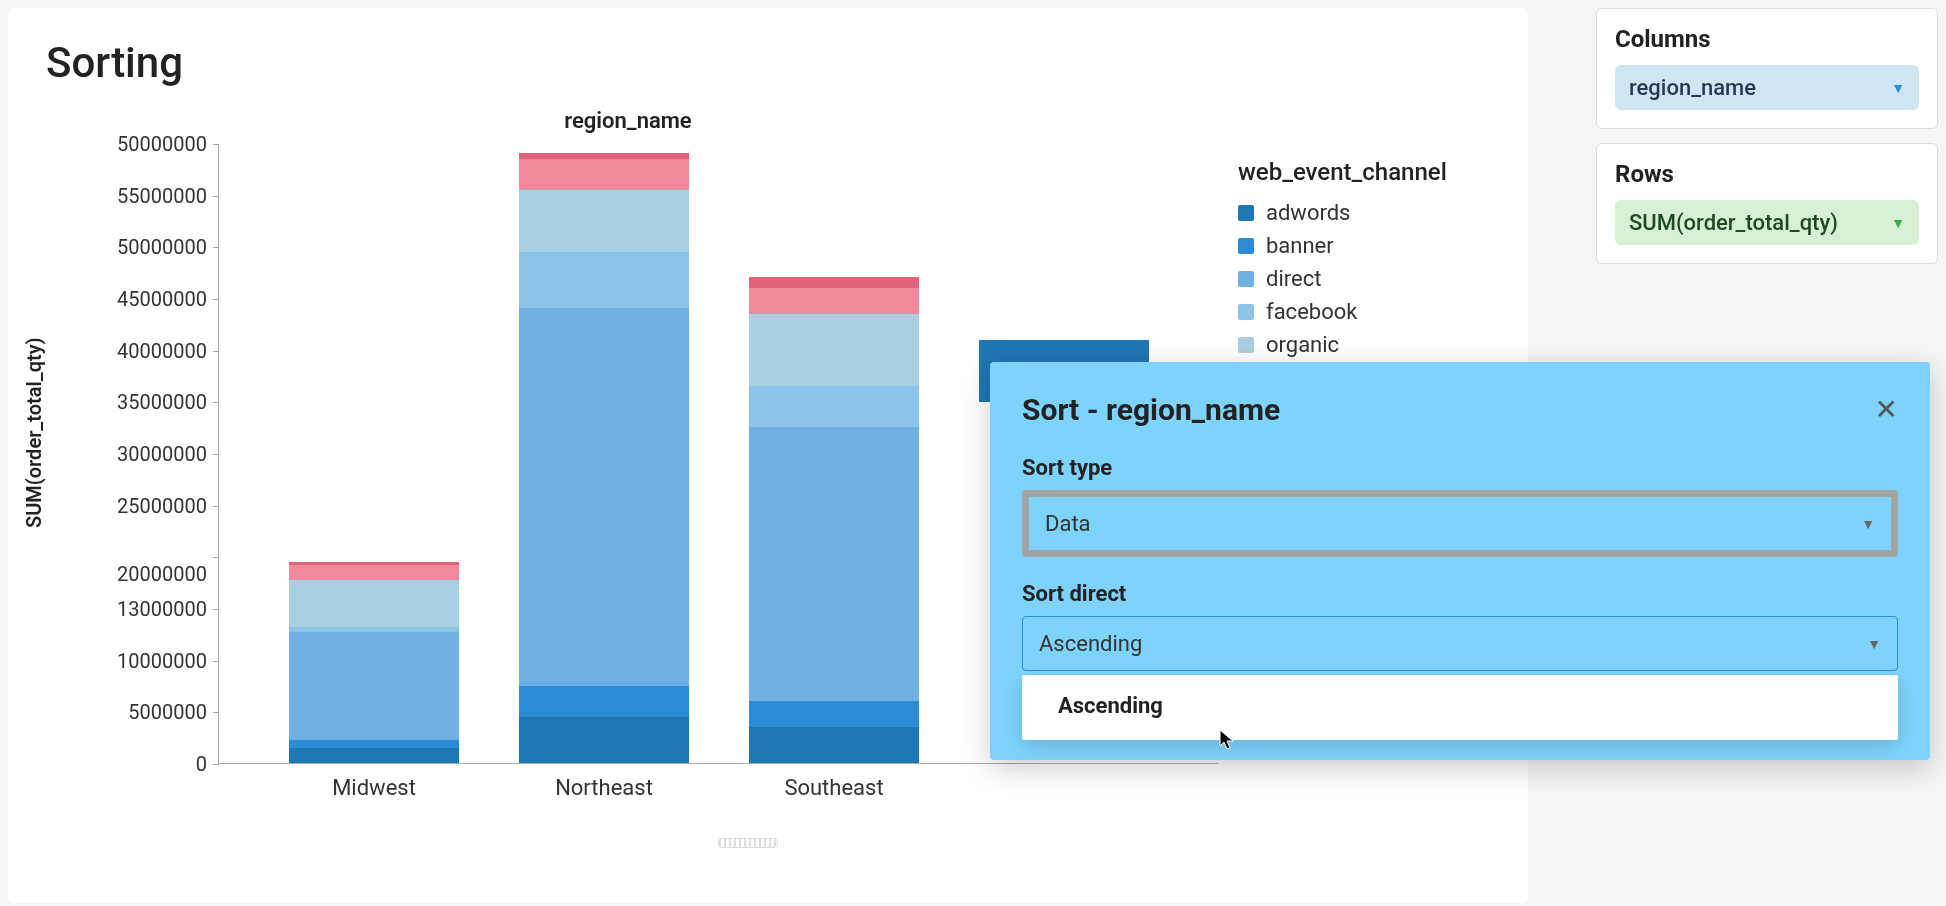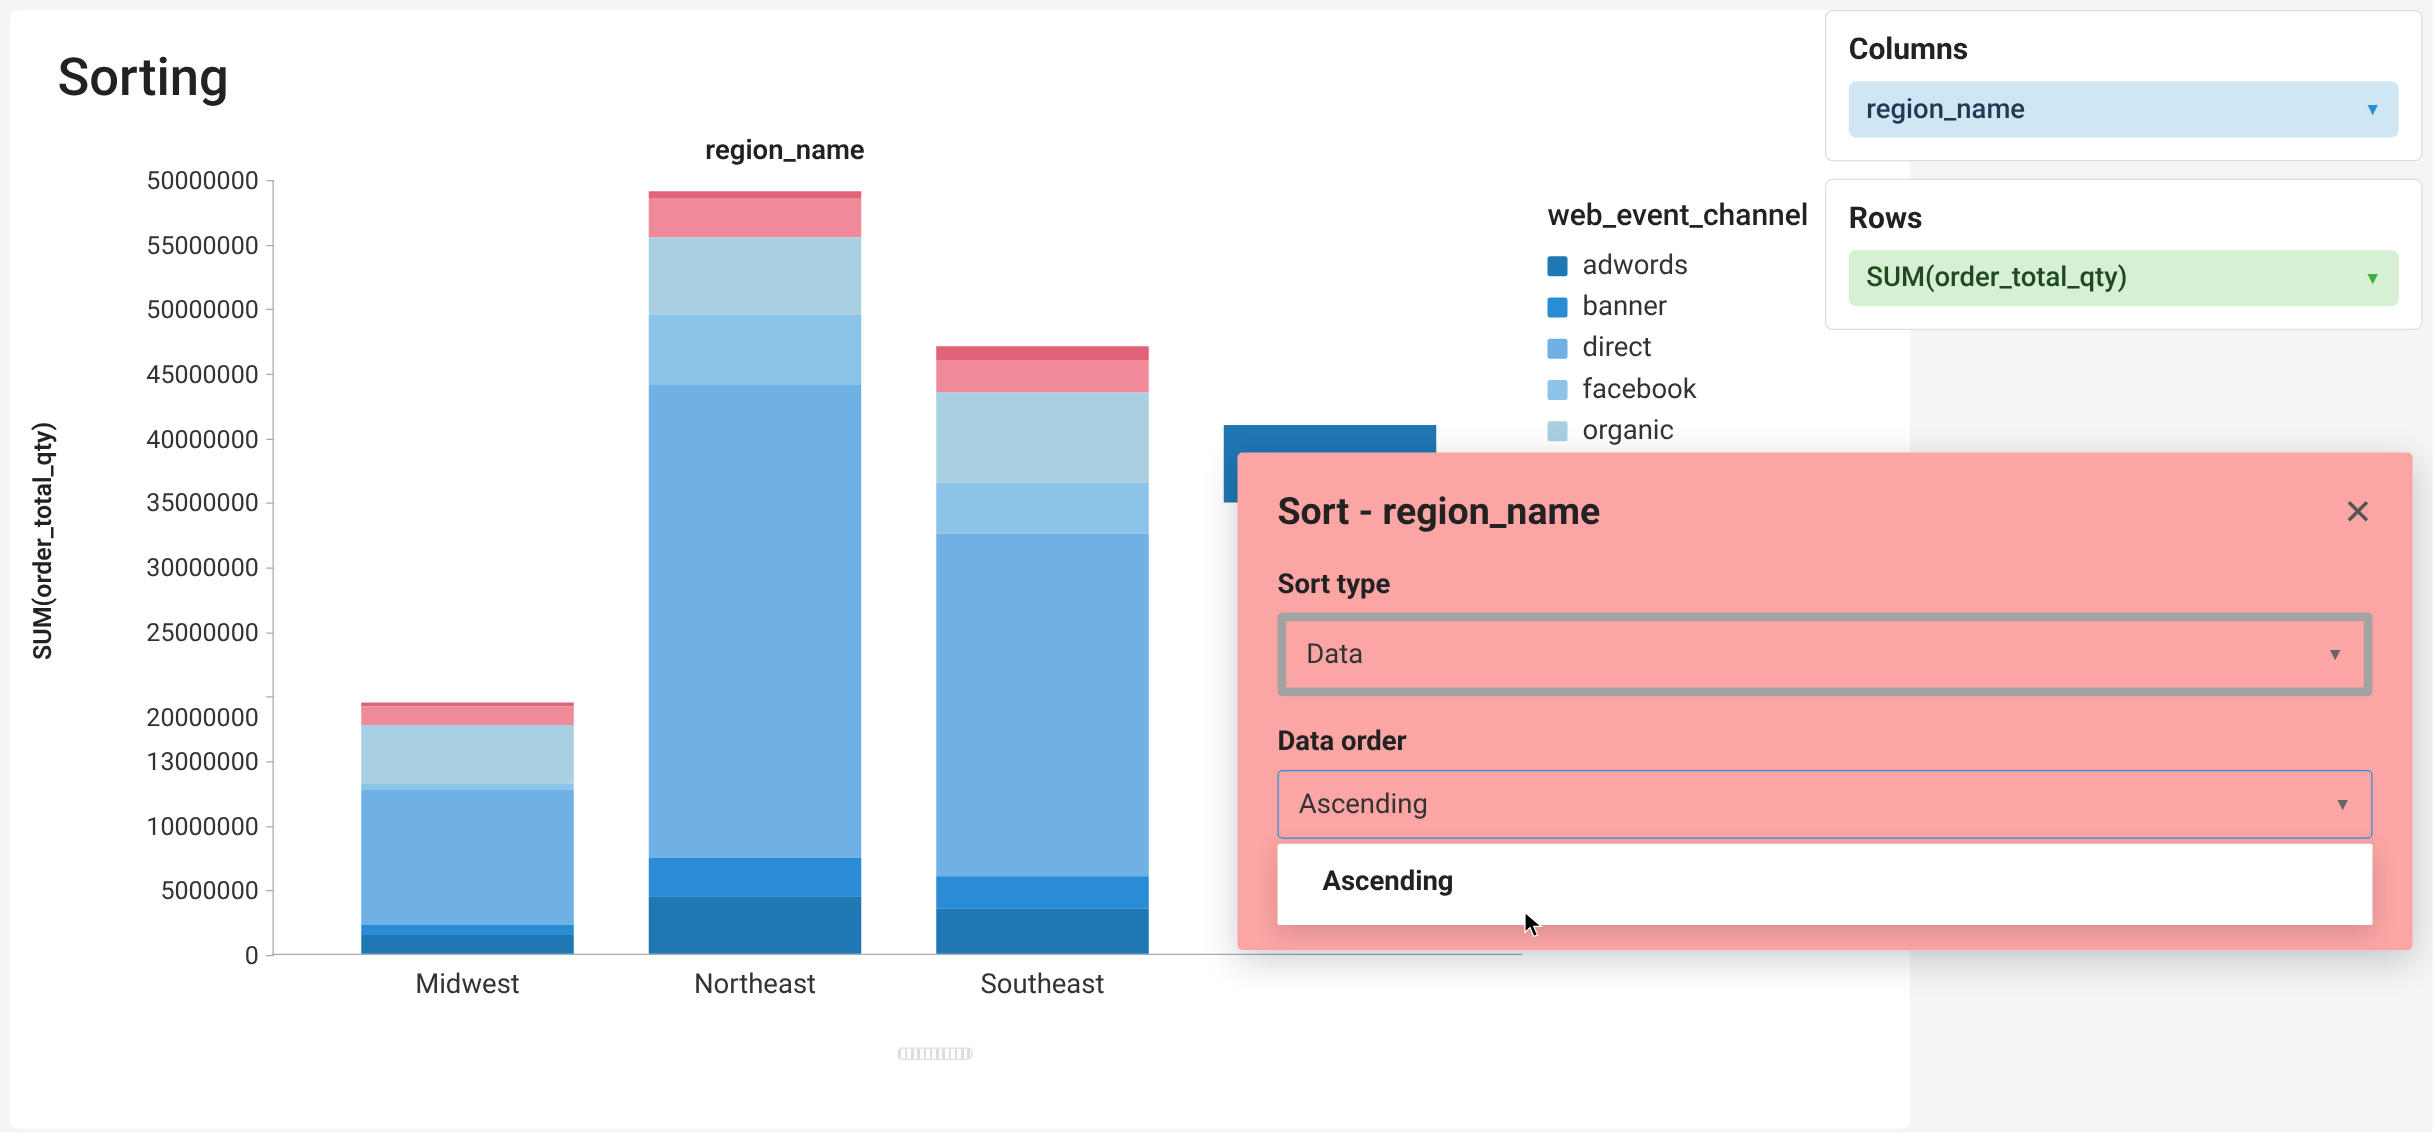--- a/index.html
+++ b/index.html
@@ -30,36 +30,36 @@
   .bar-group { position: absolute; bottom: 0; width: 170px; }
   .seg { width: 100%; }
   
   .xlabel { position: absolute; top: 100%; width: 220px; text-align: center; font-size: 22px; color: #333; padding-top: 12px; transform: translateX(-25px); }
   
   .legend { position: absolute; top: 150px; left: 1230px; }
   .legend-title { font-size: 24px; font-weight: 500; color: #222; margin-bottom: 14px; }
   .legend-item { display:flex; align-items:center; gap: 12px; font-size: 22px; color: #333; margin-bottom: 8px; }
   .swatch { width: 16px; height: 16px; border-radius: 2px; }
   
-  .right-rail { position: absolute; right: 8px; top: 8px; width: 478px; }
+  .right-rail { position: absolute; right: 8px; top: 8px; width: 342px; }
   .shelf { background:#fff; border:1px solid #ddd; border-radius:6px; padding:16px 18px 18px 18px; margin-bottom: 14px; }
   .shelf-title { font-size: 24px; font-weight: 700; color: #222; margin-bottom: 12px; }
   .pill { display:flex; align-items:center; justify-content:space-between; padding: 10px 14px; border-radius: 6px; font-size: 22px; font-weight: 500; cursor: pointer; }
   .pill-blue { background: #cfe7f5; color: #1f3a52; }
   .pill-green { background: #d6f0d6; color: #1f4a1f; }
   .pill-caret { font-size: 14px; }
   .caret-blue { color: #2b8fd6; }
   .caret-green { color: #3fae3f; }
   
   .modal {
     position: absolute;
     left: 990px;
     top: 362px;
     width: 940px;
-    background: #fca5a5;
+    background: #7dd3fc;
     border-radius: 4px;
     box-shadow: 0 8px 30px rgba(0,0,0,0.2);
     padding: 30px 32px 20px 32px;
   }
   .modal-header { display:flex; justify-content:space-between; align-items:center; margin-bottom: 28px; }
   .modal-title { font-size: 30px; font-weight: 700; color: #222; }
   .close-btn { font-size: 28px; color: #555; cursor: pointer; background:none; border:none; line-height:1; }
   
   .form-label { font-size: 22px; font-weight: 700; color: #222; margin-bottom: 10px; }
   .select-box { width: 100%; border:7px solid #a3a3a3; border-radius:4px; padding: 14px 16px; font-size: 22px; color:#333; display:flex; justify-content:space-between; align-items:center; cursor:pointer; margin-bottom: 24px; }
@@ -197,21 +197,21 @@
     <div class="modal-title">Sort - region_name</div>
     <button class="close-btn">✕</button>
   </div>
 
   <div class="form-label">Sort type</div>
   <div class="select-box">
     <span>Data</span>
     <span class="caret-down">▼</span>
   </div>
 
-  <div class="form-label">Data order</div>
+  <div class="form-label">Sort direct</div>
   <div class="select-box focused">
     <span>Ascending</span>
     <span class="caret-down">▼</span>
   </div>
 
   <div class="dropdown-menu" id="sort-order-menu">
       <div class="dropdown-item selected">Ascending</div>
     </div>
 </div>
 

